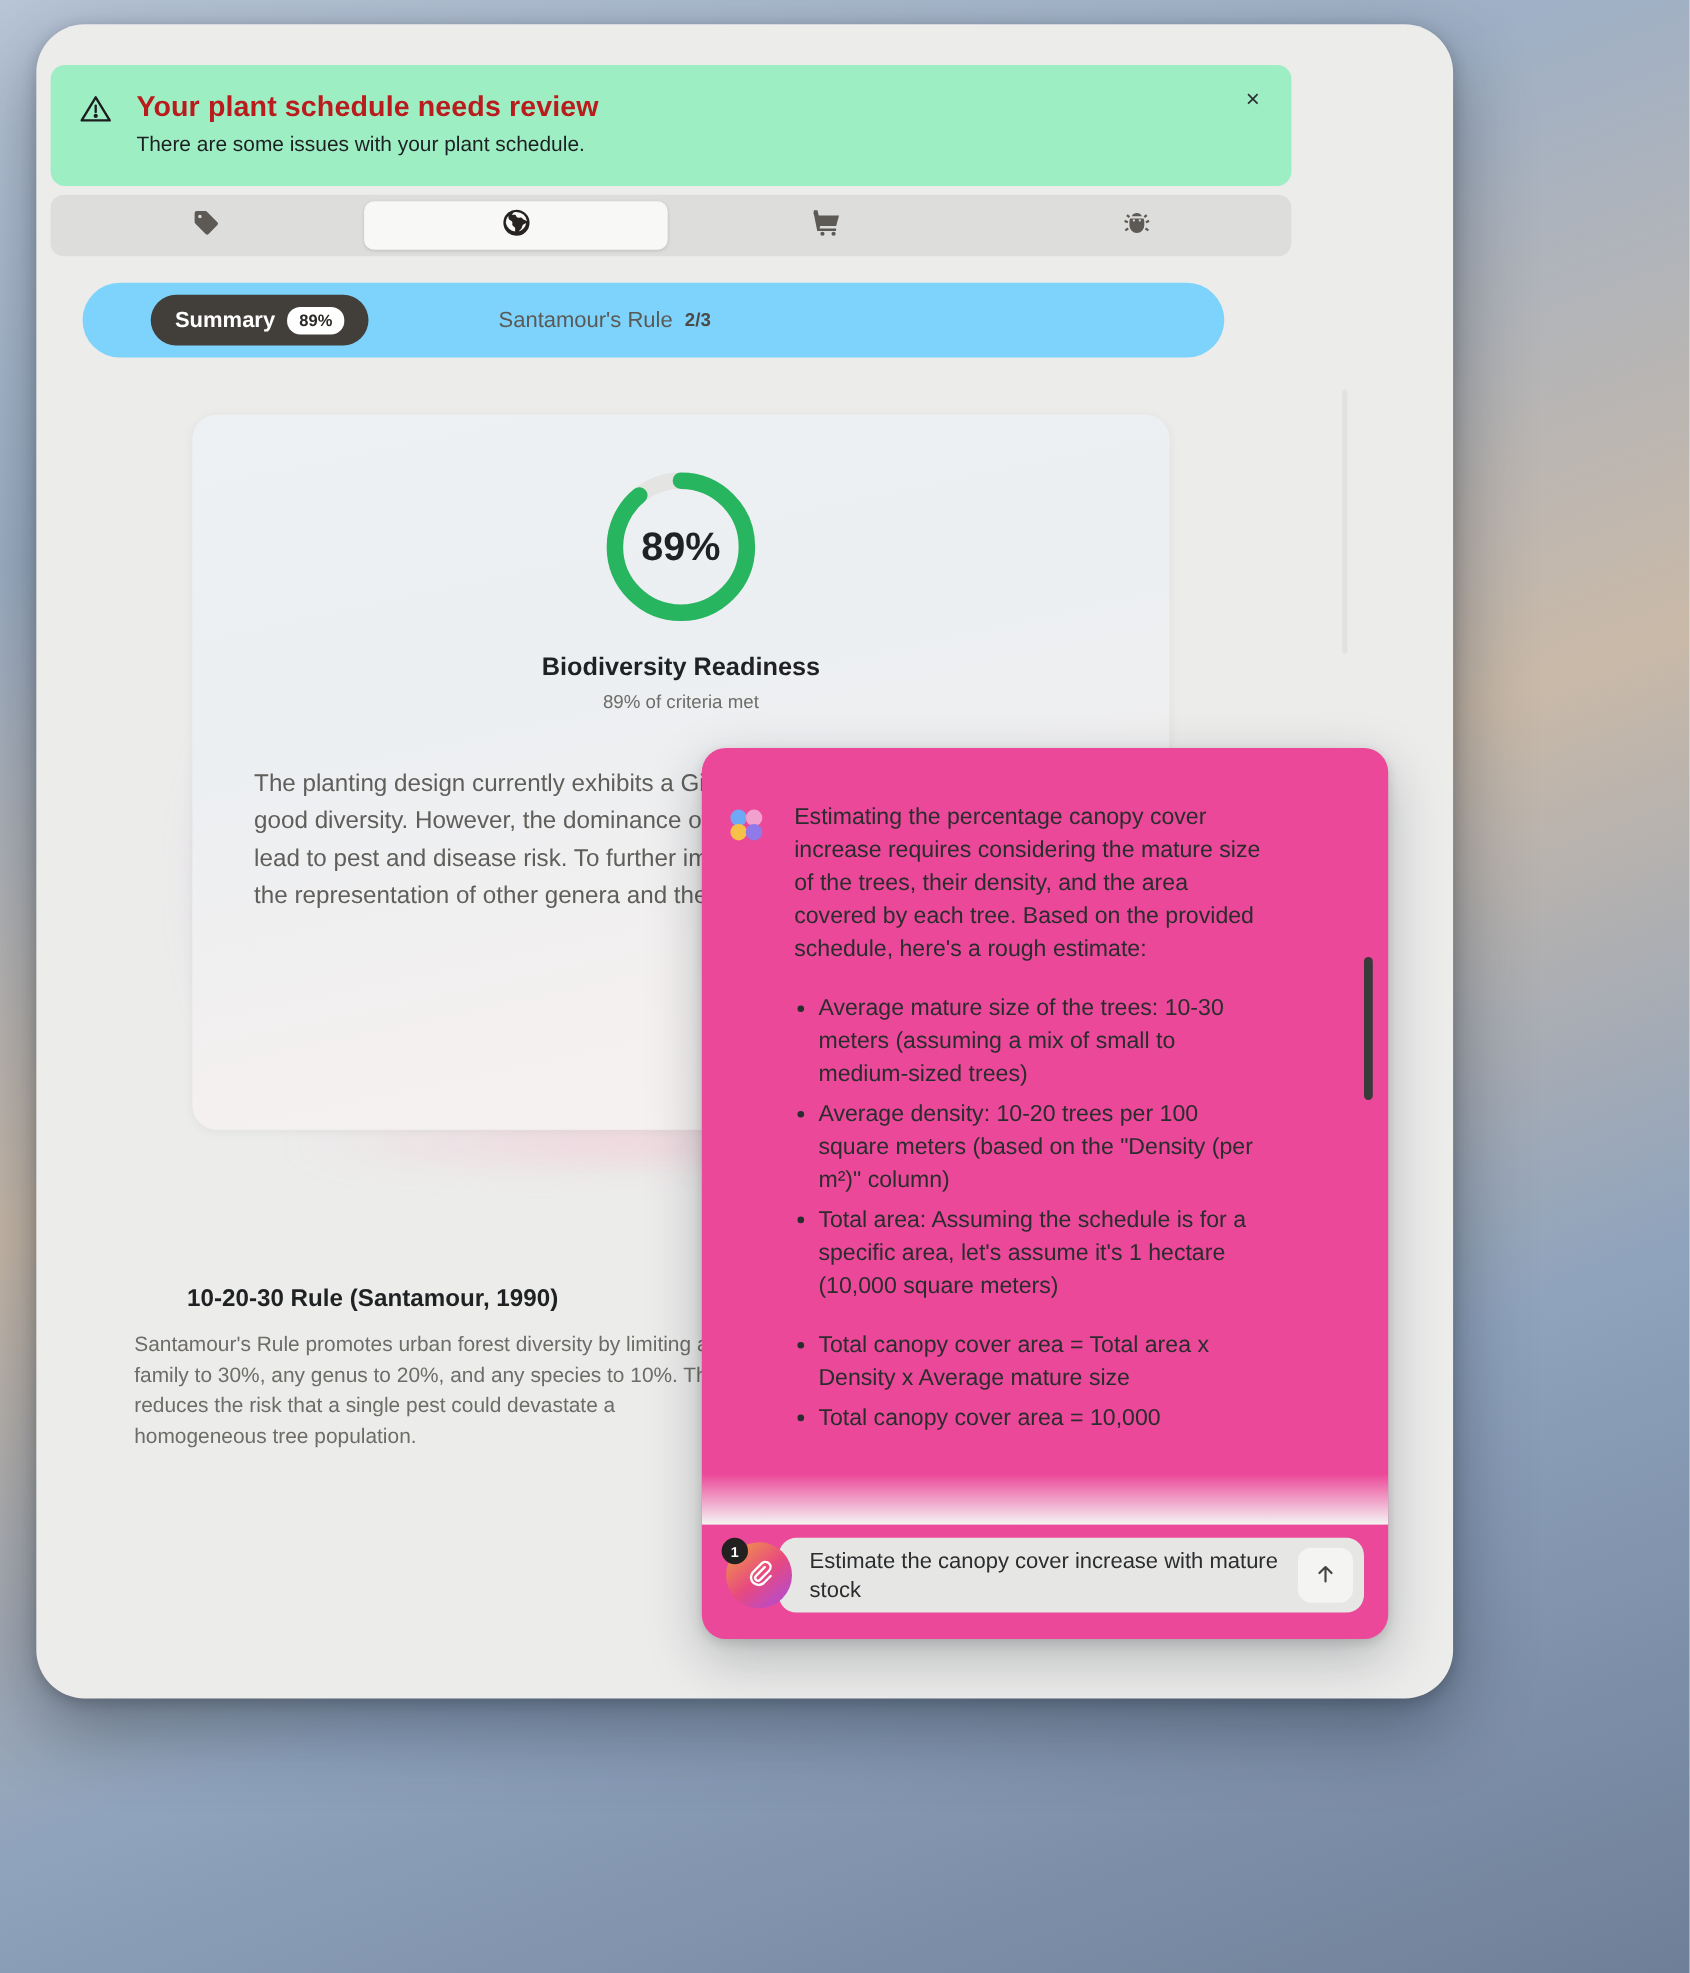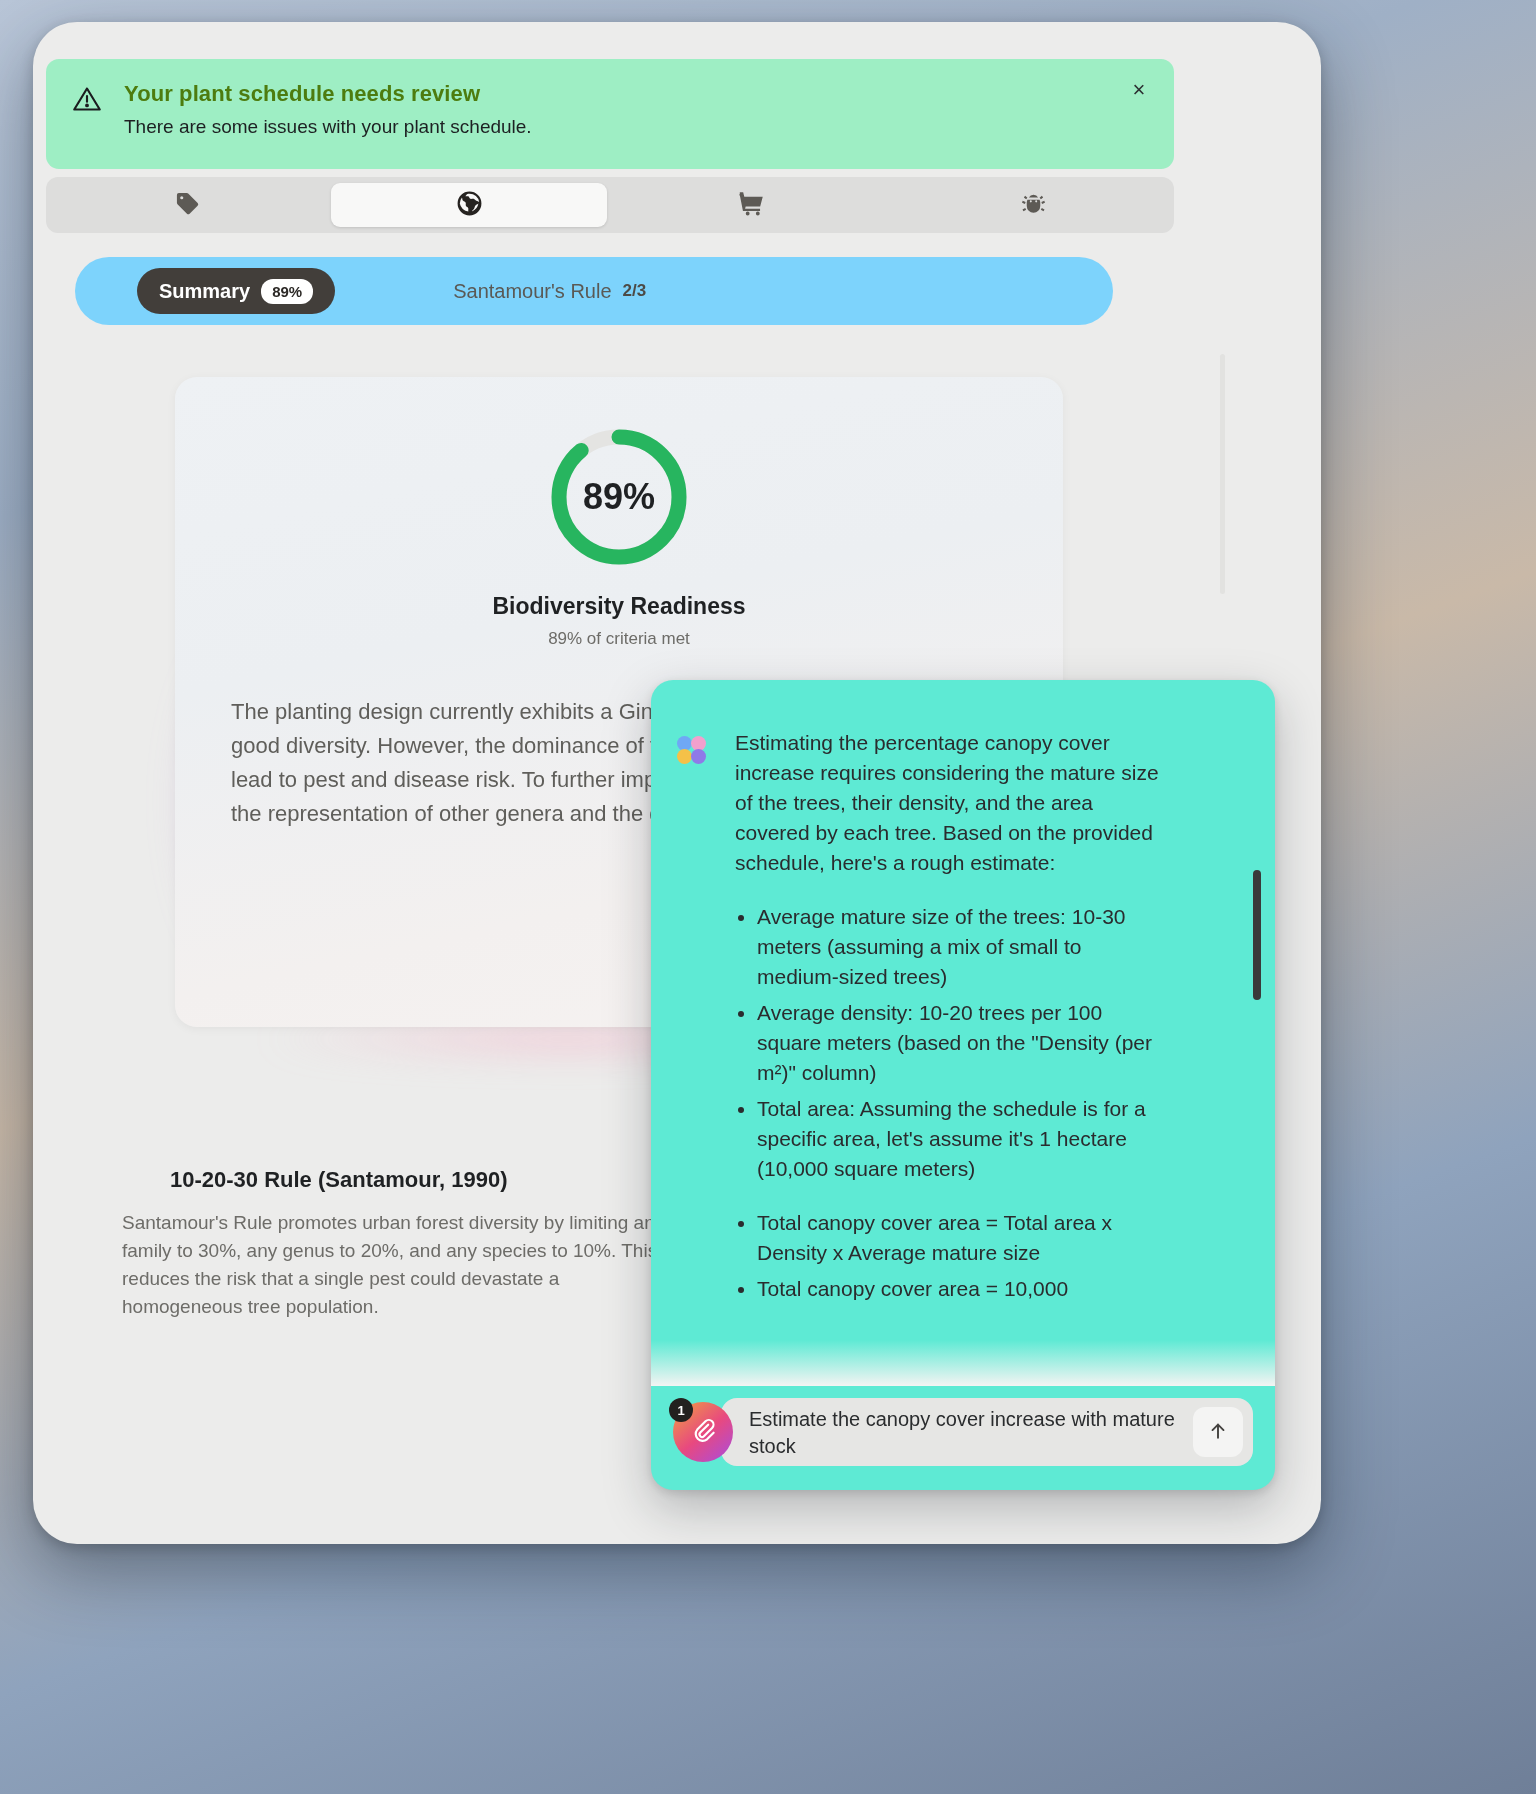--- a/index.html
+++ b/index.html
@@ -27,21 +27,21 @@
     position: absolute;
     left: 13px; top: 37px;
     width: 1128px; height: 110px;
     background: #9eeec4;
     border-radius: 13px;
     display: flex;
     padding: 22px 24px 0 26px;
   }
   #alert .warn-ico { width: 30px; height: 30px; flex: 0 0 30px; margin-top: 3px; }
   #alert .texts { margin-left: 22px; }
-  #alert .a-title { font-size: 22px; font-weight: 700; color: #4d7c0f; letter-spacing: .1px; }
+  #alert .a-title { font-size: 26px; font-weight: 700; color: #b91c1c; letter-spacing: .1px; }
   #alert .a-sub { font-size: 19px; color: #1d2022; margin-top: 9px; }
   #alert .close {
     position: absolute; right: 22px; top: 18px;
     width: 26px; height: 26px; cursor: pointer;
     color: #2c3032; font-size: 22px; line-height: 26px; text-align: center;
     background: none; border: none; font-family: "Liberation Sans", sans-serif;
   }
 
   
   #icontabs {
@@ -148,23 +148,23 @@
 
   
   #pagescroll {
     position: absolute; right: 96px; top: 332px; width: 5px; height: 240px;
     background: #e2e2e0; border-radius: 3px;
   }
 
   
   #chat {
     position: absolute;
-    left: 618px; top: 658px;
+    left: 605px; top: 658px;
     width: 624px; height: 810px;
-    background: #5eead4;
+    background: #ec4899;
     border-radius: 22px;
     box-shadow: 0 18px 48px rgba(25,30,40,.26), 0 3px 10px rgba(0,0,0,.12);
     overflow: hidden;
   }
   #chatbody {
     position: absolute; left: 0; right: 0; top: 26px; bottom: 108px;
     padding: 22px 30px 0 26px;
     overflow: hidden;
   }
   #chatrow { display: flex; }

